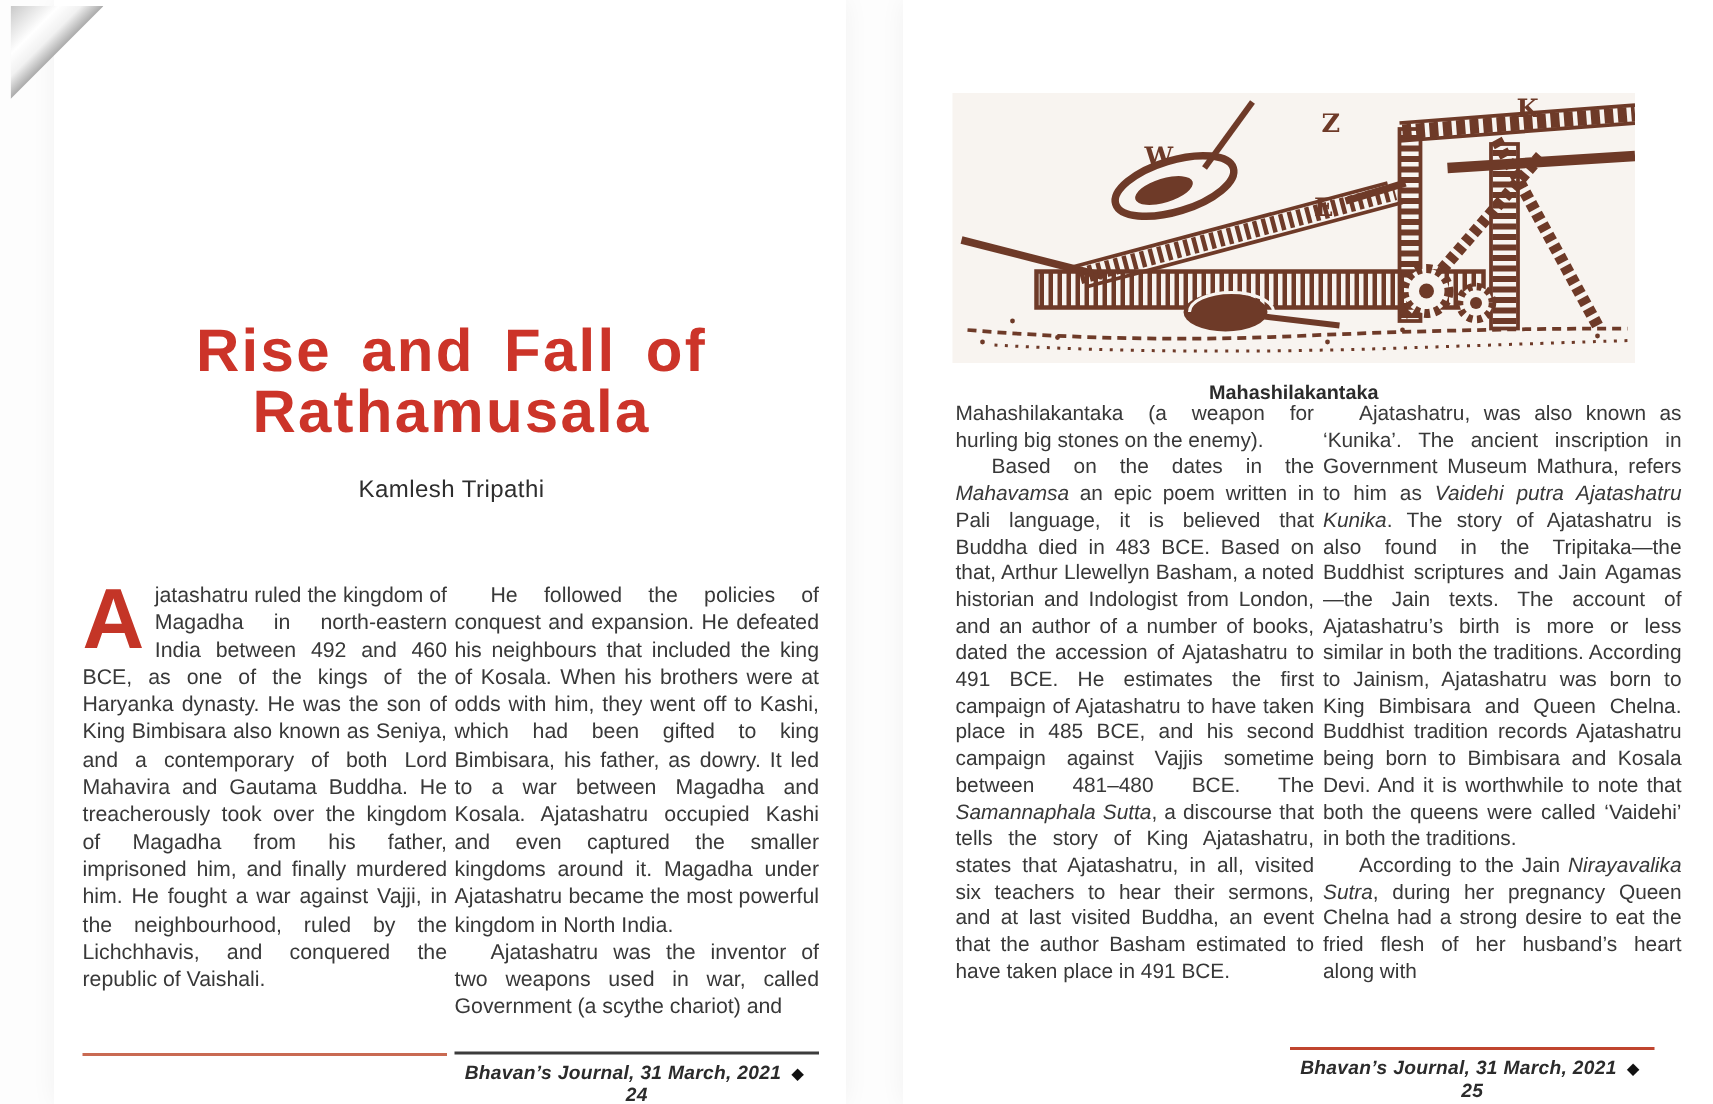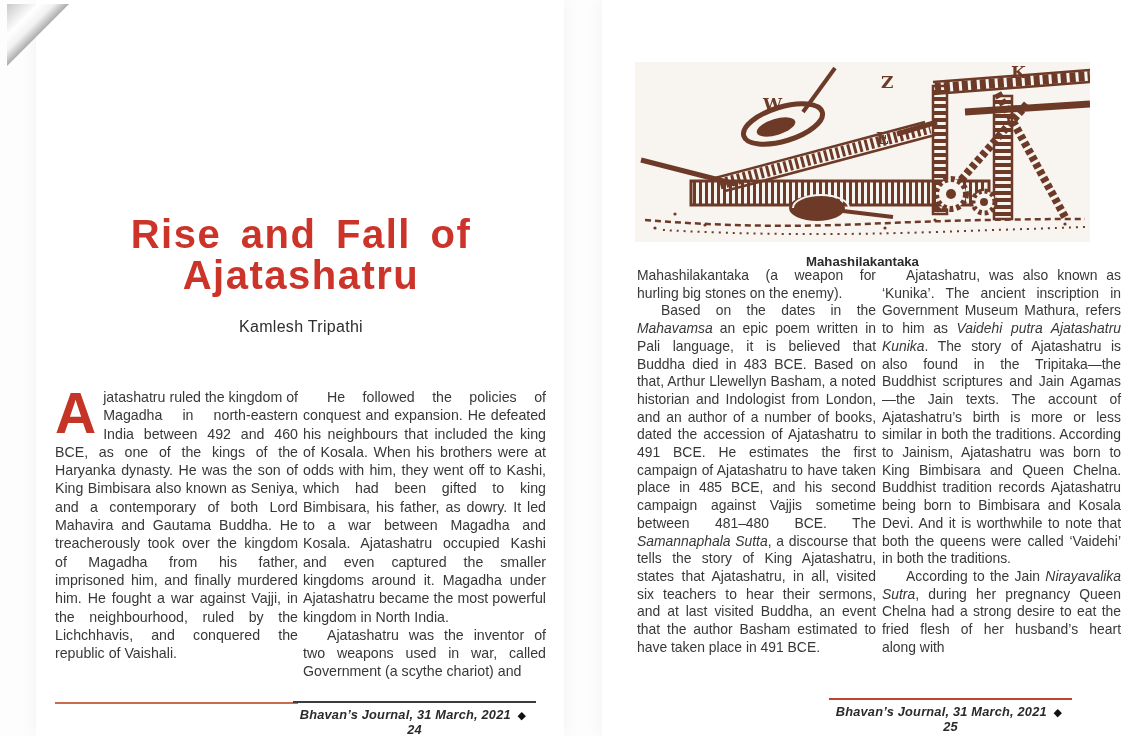--- a/index.html
+++ b/index.html
@@ -33,40 +33,40 @@
            font-weight:bold;color:#c43527;}
 
   .rule-red{position:absolute;bottom:0;left:0;width:100%;height:2px;background:#c96a52;}
 
   .footer{position:absolute;width:243px;font-size:12.8px;}
   .footer-rule{height:2px;margin-bottom:4px;}
   .footer-rule.dark{background:#3c3c3c;}
   .footer-rule.red{background:#c0452f;}
   .footer-text{font-style:italic;font-weight:bold;color:#2b2b2b;text-align:center;
                letter-spacing:.2px;}
-  .footer-left{left:293px;top:701px;}
-  .footer-right{left:829px;top:698px;}
+  .footer-left{left:303px;top:701px;}
+  .footer-right{left:860px;top:698px;}
   .diamond{font-style:normal;font-size:11px;color:#111;padding:0 3px;}
 
   .illustration{position:absolute;left:635px;top:62px;width:455px;height:180px;background:#f8f4f0;}
   .caption{position:absolute;left:635px;top:254px;width:455px;text-align:center;
            font-size:13.2px;font-weight:bold;color:#2b2b2b;}
   .illu-label{font-family:"DejaVu Serif",serif;font-weight:bold;font-size:17px;fill:#6e3a28;}
 </style>
 </head>
 <body>
 
 <div class="canvas">
 
   <div class="fold"></div>
 
   <div class="page page-left"></div>
 
   <div class="title-block">
-    <h1 class="title"><span>Rise and Fall of</span><br><span>Ajatashatru</span></h1>
+    <h1 class="title"><span>Rise and Fall of</span><br><span>Rathamusala</span></h1>
     <div class="author">Kamlesh Tripathi</div>
   </div>
 
   <div class="col page-left-col colL1">
     <p class="para"><span class="dropcap">A</span><span><span>jatashatru ruled the kingdom of Magadha in north-eastern India between 492 and 460 BCE, as one of the kings of the Haryanka dynasty. He was the son of King Bimbisara also known as Seniya, and a contemporary of both Lord Mahavira and Gautama Buddha. He treacherously took over the kingdom of Magadha from his father, imprisoned him, and finally murdered him. He fought a war against Vajji, in the neighbourhood, ruled by the Lichchhavis, and conquered the republic of Vaishali.</span></span></p>
     <div class="rule-red"></div>
   </div>
 
   <div class="col page-left-col colL2">
     <p class="para indent"><span>He followed the policies of conquest and expansion. He defeated his neighbours that included the king of Kosala. When his brothers were at odds with him, they went off to Kashi, which had been gifted to king Bimbisara, his father, as dowry. It led to a war between Magadha and Kosala. Ajatashatru occupied Kashi and even captured the smaller kingdoms around it. Magadha under Ajatashatru became the most powerful kingdom in North India.</span></p>

